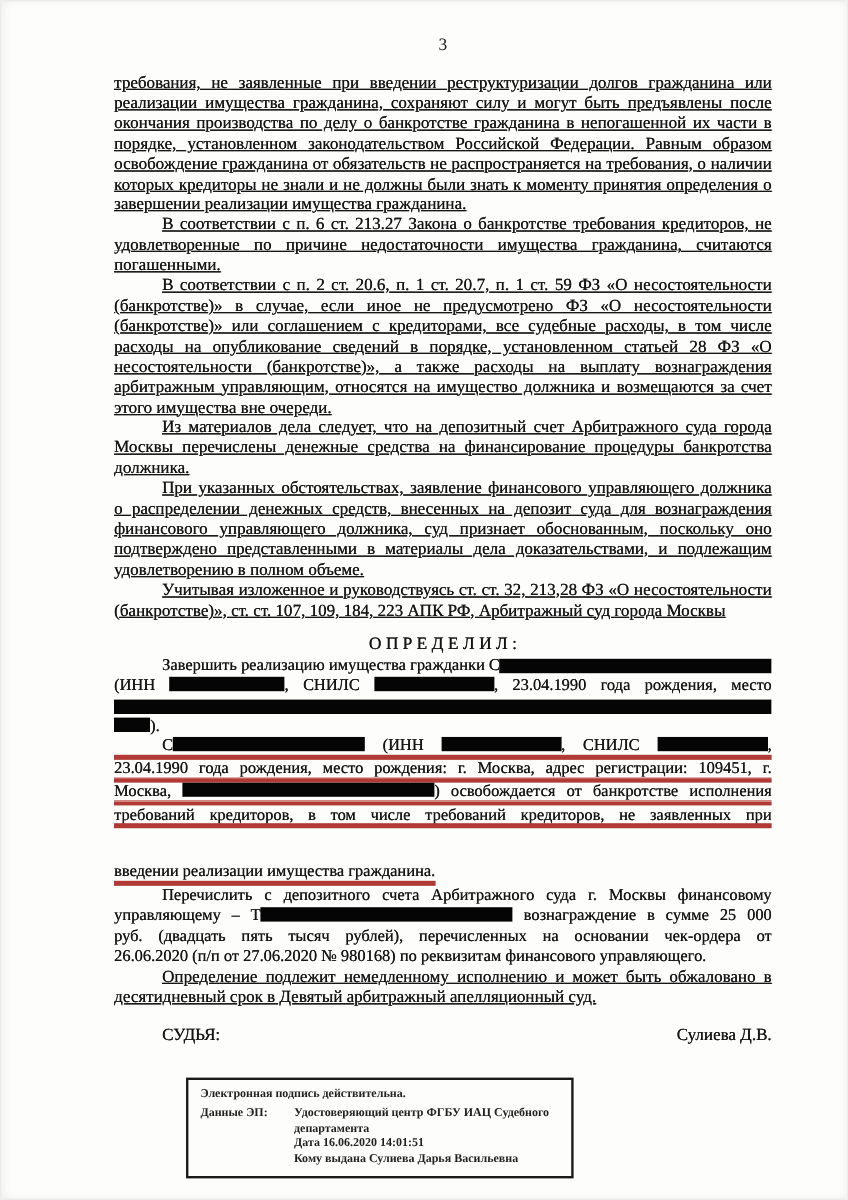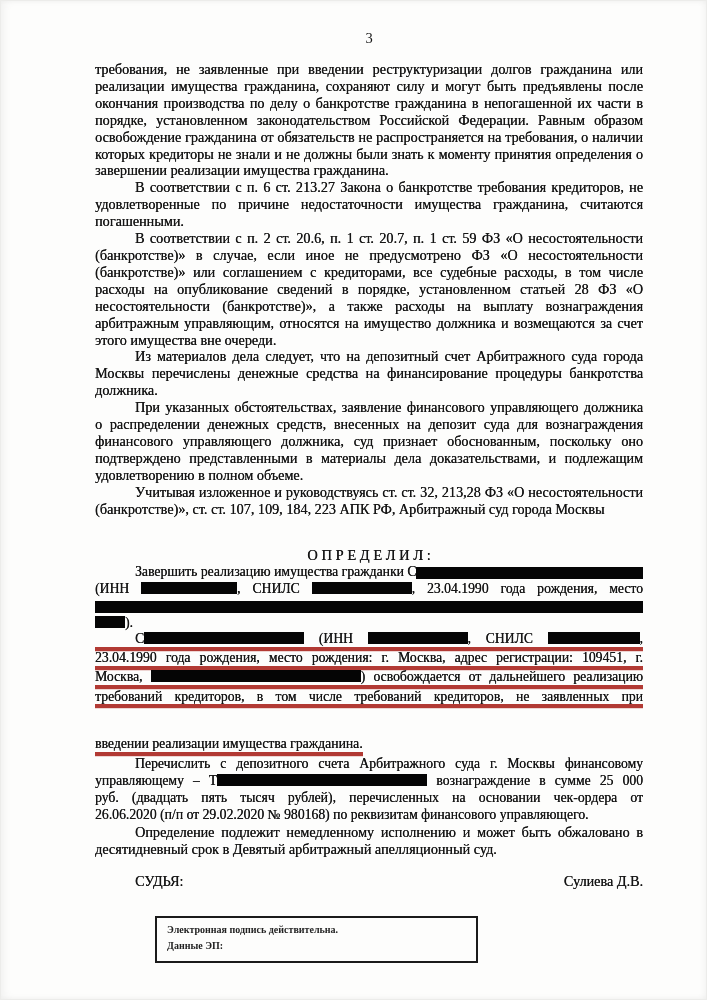--- a/index.html
+++ b/index.html
@@ -18,20 +18,21 @@
   }
   .content{
     position:absolute;left:95px;top:30px;width:548px;
   }
   .pageno{
     text-align:center;font-size:14.5px;line-height:17px;margin-bottom:14px;
   }
   .para{
     text-align:justify;font-size:14.2px;line-height:16.9px;
     text-shadow:0.2px 0 0 currentColor;
+    text-decoration:underline;
   }
   .para.ind{text-indent:40px;}
   .lineblock{margin:0;}
   .line{
     font-size:13.7px;line-height:16.9px;height:16.9px;overflow:hidden;
     text-shadow:0.2px 0 0 currentColor;
   }
   .line.jst{text-align:justify;text-align-last:justify;}
   .line.jst.ind{text-indent:40px;}
   .line.flx{display:flex;align-items:center;}
@@ -44,21 +45,21 @@
     padding-bottom:1px;
     border-bottom:1.6px solid var(--red);
     box-shadow:0 3.2px 0 var(--red);
     margin-bottom:3.6px;
   }
   .bar{
     display:inline-block;background:#050505;height:12px;vertical-align:-1px;
   }
   .line.flx .bar.fill{flex:1 1 auto;height:12px;}
   .resheading{
-    text-align:center;font-size:14.5px;line-height:17px;margin-top:30px;
+    text-align:center;font-size:14.5px;line-height:17px;margin-top:12px;
     text-shadow:0.2px 0 0 currentColor;
   }
   .judgerow{
     display:flex;justify-content:space-between;
     font-size:14.2px;line-height:17px;margin-top:15px;
     text-shadow:0.2px 0 0 currentColor;
   }
   .judgerow .label{padding-left:40px;}
   .stamp{
     margin-top:26px;margin-left:60px;width:323px;box-sizing:border-box;
@@ -98,40 +99,45 @@
         </div>
         <div class="line jst"><span class="t">(ИНН </span><span class="bar" style="width: 96px; background: rgb(5, 5, 5);"></span><span class="t">, СНИЛС </span><span class="bar" style="width: 100px; background: rgb(5, 5, 5);"></span><span class="t">, 23.04.1990 года рождения, место</span></div>
         <div class="line flx">
           <span class="bar fill" style="background: rgb(5, 5, 5);"></span>
         </div>
         <div class="line plain"><span class="bar" style="width: 30px; background: rgb(5, 5, 5);"></span><span class="t">).</span></div>
       </div>
       <div class="lineblock">
         <div class="line jst ind ul"><span class="t">С</span><span class="bar" style="width: 160px; background: rgb(5, 5, 5);"></span><span class="t"> (ИНН </span><span class="bar" style="width: 100px; background: rgb(5, 5, 5);"></span><span class="t">, СНИЛС </span><span class="bar" style="width: 92px; background: rgb(5, 5, 5);"></span><span class="t">,</span></div>
         <div class="line jst ul"><span class="t">23.04.1990 года рождения, место рождения: г. Москва, адрес регистрации: 109451, г.</span></div>
-        <div class="line jst ul"><span class="t">Москва, </span><span class="bar" style="width: 210px; background: rgb(5, 5, 5);"></span><span class="t">) освобождается от дальнейшего реализацию</span></div>
+        <div class="line jst ul"><span class="t">Москва, </span><span class="bar" style="width: 210px; background: rgb(5, 5, 5);"></span><span class="t">) освобождается от банкротстве исполнения</span></div>
         <div class="line jst ul"><span class="t">требований кредиторов, в том числе требований кредиторов, не заявленных при</span></div>
         <div class="line fit ul">
           <span class="t">введении реализации имущества гражданина.</span>
         </div>
       </div>
       <div class="lineblock">
         <div class="line jst ind"><span class="t">Перечислить с депозитного счета Арбитражного суда г. Москвы финансовому</span></div>
         <div class="line jst"><span class="t">управляющему – Т</span><span class="bar" style="width: 210px; background: rgb(5, 5, 5);"></span><span class="t"> вознаграждение в сумме 25 000</span></div>
         <div class="line jst"><span class="t">руб. (двадцать пять тысяч рублей), перечисленных на основании чек-ордера от</span></div>
-        <div class="line plain"><span class="t">26.06.2020 (п/п от 29.02.2020 № 980168) по реквизитам финансового управляющего.</span></div>
+        <div class="line plain"><span class="t">26.06.2020 (п/п от 27.06.2020 № 980168) по реквизитам финансового управляющего.</span></div>
       </div>
       <div class="para ind"><span class="t">Определение подлежит немедленному исполнению и может быть обжаловано в десятидневный срок в Девятый арбитражный апелляционный суд.</span></div>
     </div>
 
   <div class="judgerow">
     <span class="label">СУДЬЯ:</span>
     <span class="name">Сулиева Д.В.</span>
   </div>
 
   <div class="stamp">
     <div class="stamp-title">Электронная подпись действительна.</div>
     <div class="stamp-row">
       <div class="stamp-label">Данные ЭП:</div>
+      <div class="stamp-details">
+        <div>Удостоверяющий центр ФГБУ ИАЦ Судебного департамента</div>
+        <div>Дата 16.06.2020 14:01:51</div>
+        <div>Кому выдана Сулиева Дарья Васильевна</div>
+      </div>
     </div>
   </div>
 
 </div>
 
 </body></html>

